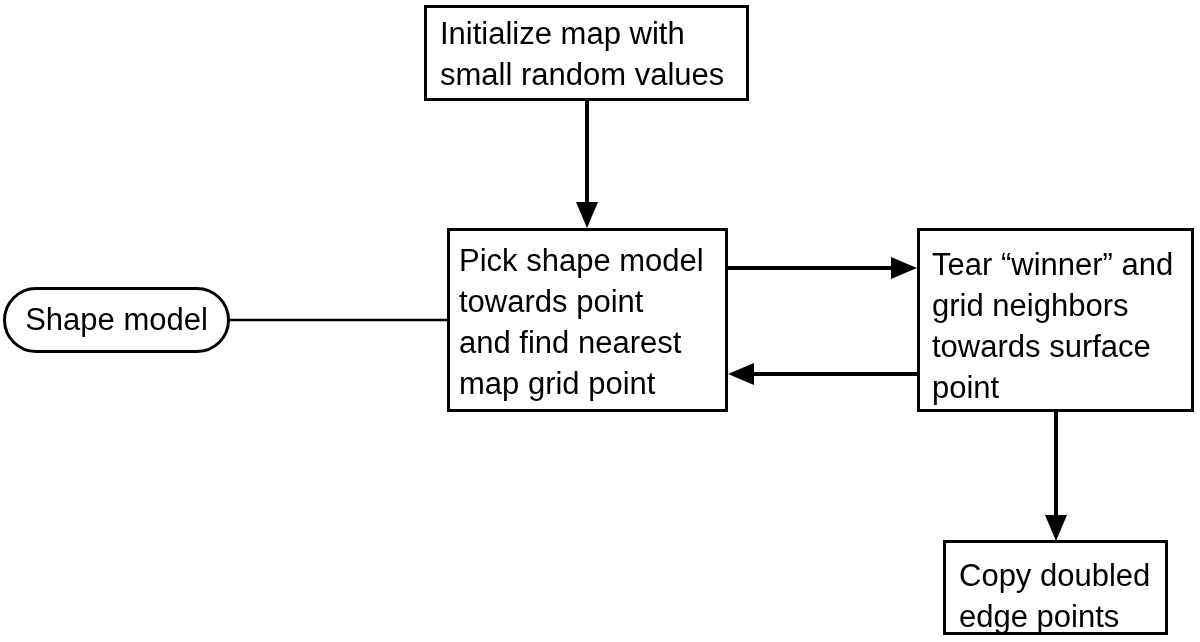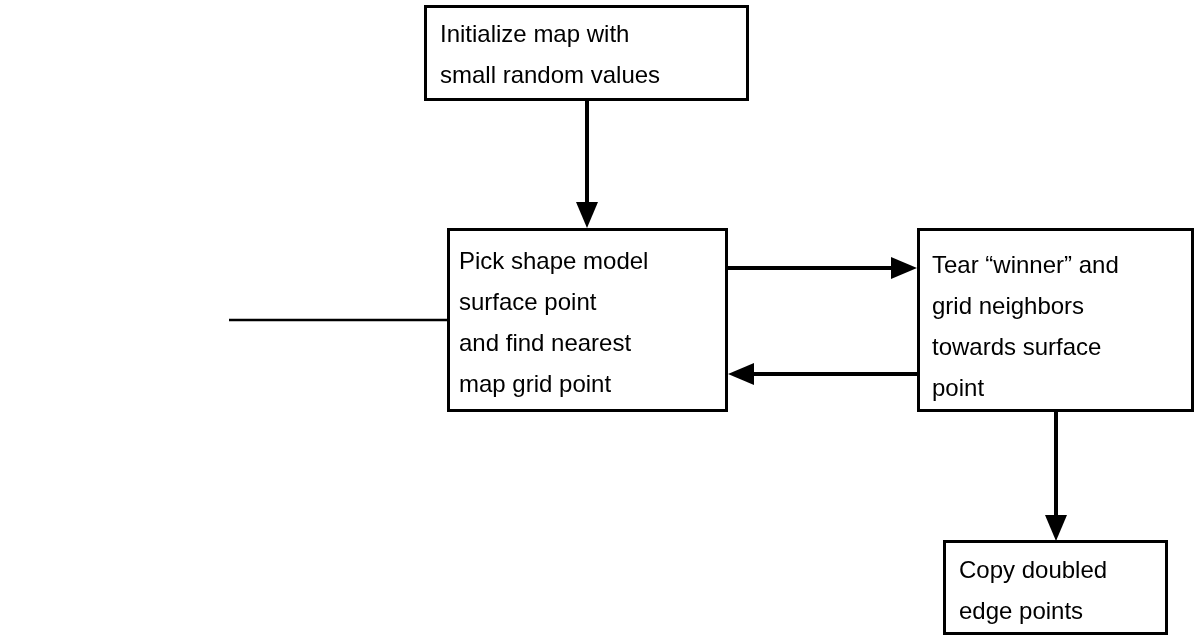--- a/index.html
+++ b/index.html
@@ -36,41 +36,41 @@
   }
   .node {
     position: absolute;
     box-sizing: border-box;
     border: 3px solid #000000;
     background: #ffffff;
   }
   .node .label {
     display: block;
     white-space: pre-line;
-    font-size: 24px;
+    font-size: 31px;
     line-height: 41px;
     color: #000000;
   }
   .node.rect .label {
     text-align: left;
   }
   .node.pill {
     border-radius: 33px;
     display: flex;
     align-items: center;
     justify-content: center;
   }
   .node.pill .label {
     line-height: 34px;
   }
   #n-initialize { left: 424px; top: 5px;   width: 325px; height: 96px;  padding: 5px 0 0 13px; }
   #n-pick       { left: 447px; top: 228px; width: 281px; height: 184px; padding: 9px 0 0 9px;  }
   #n-shape      { left: 3px;   top: 287px; width: 227px; height: 66px;  }
   #n-tear       { left: 917px; top: 228px; width: 277px; height: 184px; padding: 13px 0 0 12px; }
-  #n-copy       { left: 943px; top: 540px; width: 225px; height: 95px;  padding: 6px 0 0 13px; }
+  #n-copy       { left: 943px; top: 540px; width: 225px; height: 95px;  padding: 12px 0 0 13px; }
 </style>
 </head>
 <body>
 
 <div class="canvas">
 
   <svg class="connectors" viewBox="0 0 1200 642" xmlns="http://www.w3.org/2000/svg">
 
     <g>
       <line x1="587" y1="100" x2="587" y2="206"></line>
@@ -97,25 +97,28 @@
     </g>
   </svg>
 
   <div class="node rect" id="n-initialize">
     <span class="label">Initialize map with
 small random values</span>
   </div>
 
   <div class="node rect" id="n-pick">
     <span class="label">Pick shape model
-surface point
+towards point
 and find nearest
 map grid point</span>
   </div>
 
+  <div class="node pill" id="n-shape">
+    <span class="label">Shape model</span>
+  </div>
 
   <div class="node rect" id="n-tear">
     <span class="label">Tear “winner” and
 grid neighbors
 towards surface
 point</span>
   </div>
 
   <div class="node rect" id="n-copy">
     <span class="label">Copy doubled

